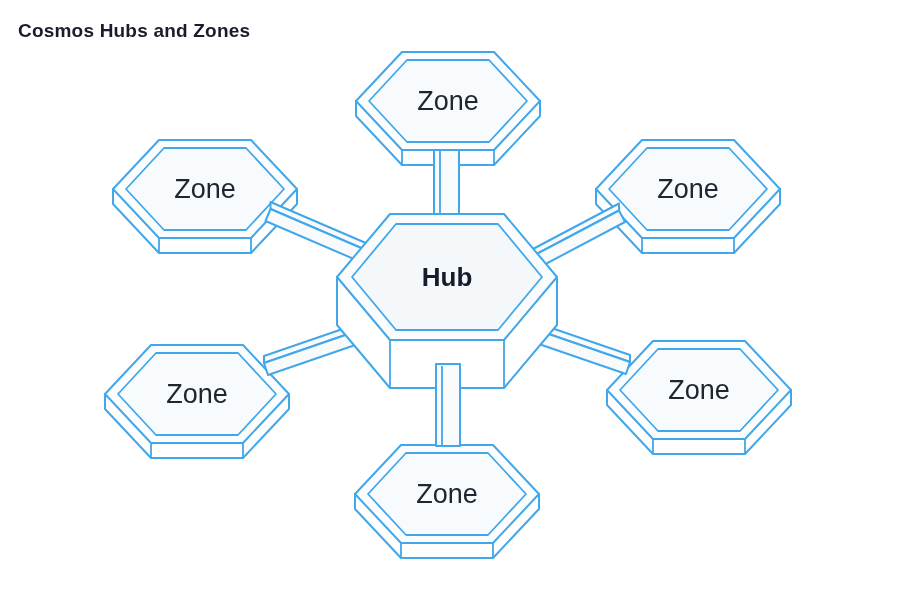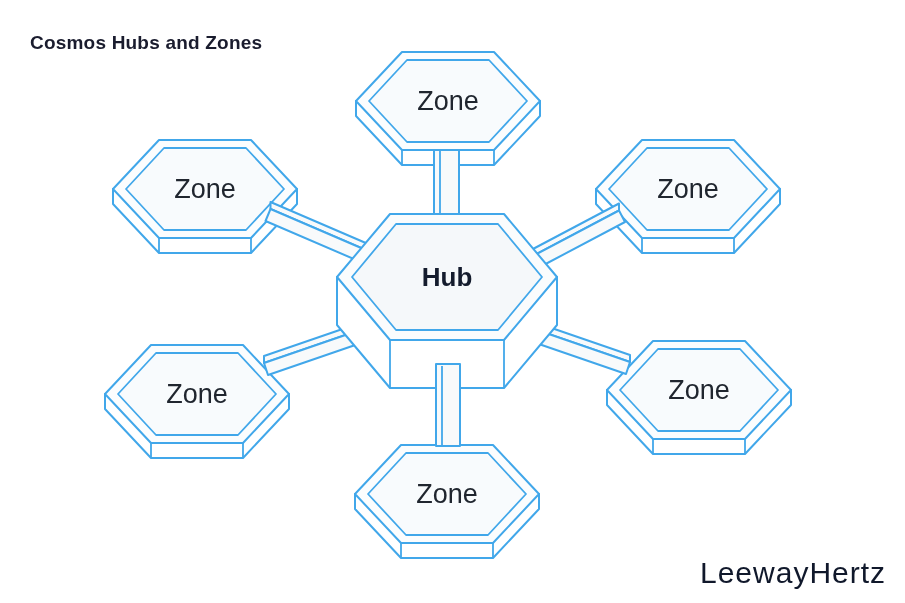--- a/index.html
+++ b/index.html
@@ -12,21 +12,21 @@
     position: relative;
     width: 905px;
     height: 603px;
     background: #ffffff;
     overflow: hidden;
   }
   .diagram-title {
     position: absolute;
     left: 14px;
     top: 16px;
-    margin: 16px;
+    margin: 4px;
     font-size: 19px;
     font-weight: bold;
     letter-spacing: 0.2px;
     color: #1a1c2e;
   }
   .watermark {
     position: absolute;
     left: 700px;
     top: 556px;
     width: 205px;
@@ -153,15 +153,14 @@
       <text class="hub-label" x="447" y="286">Hub</text>
     </g>
 
     <g>
       <rect class="outline" fill="#f8fafb" x="436" y="364" width="24" height="82"></rect>
       <line class="thin" x1="442" y1="366" x2="442" y2="445"></line>
     </g>
 
   </svg>
 
-  <div class="watermark">LeewayHertz</div>
 
 </div>
 
 </body></html>

